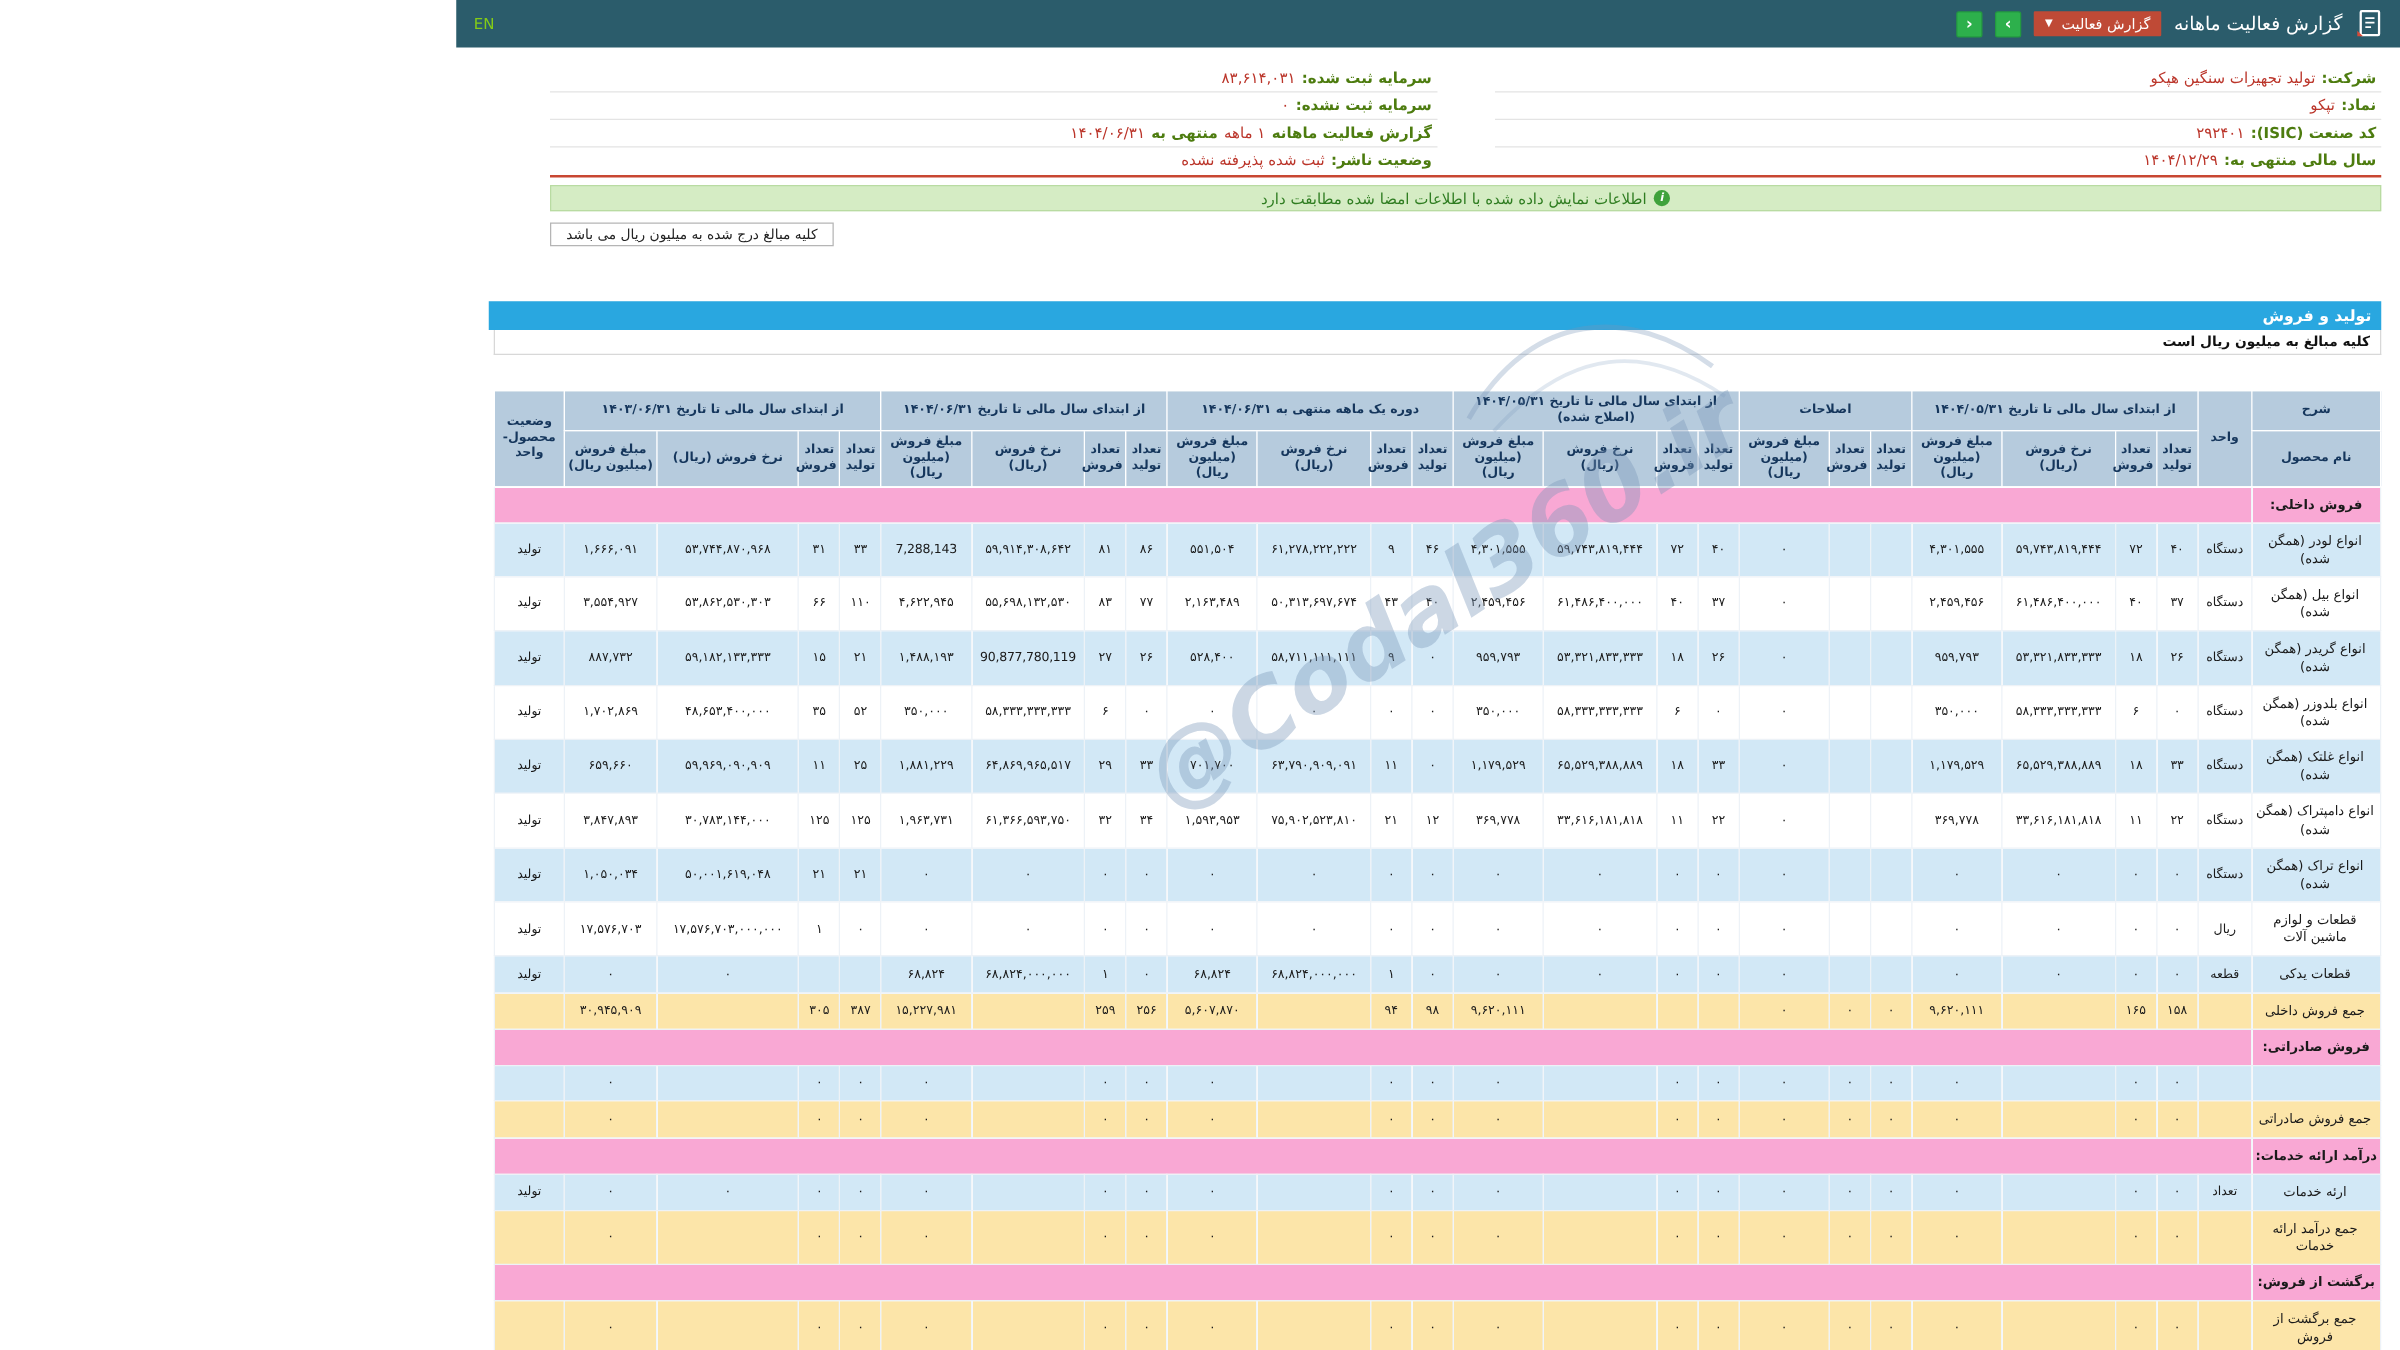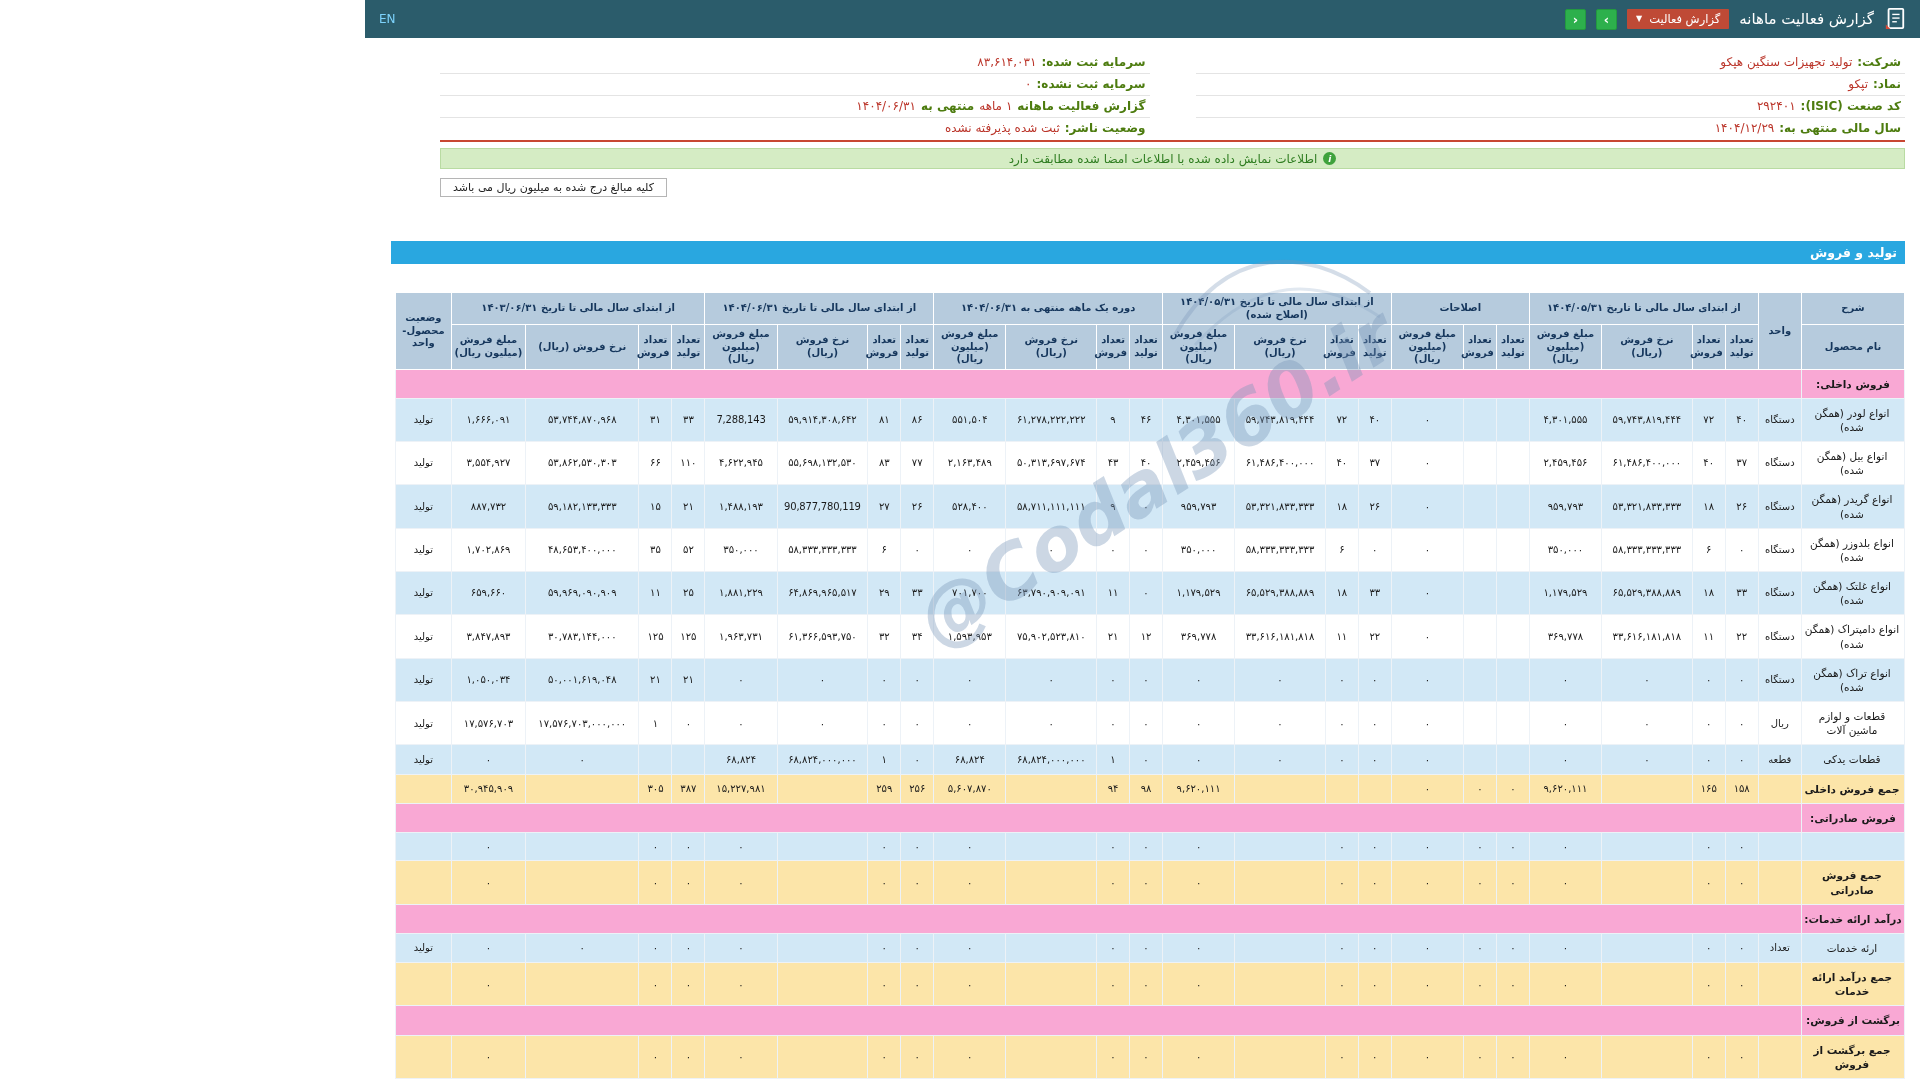--- a/index.html
+++ b/index.html
@@ -21,21 +21,21 @@
     background:#bf4a36; color:#fff; font-size:11.5px; padding:3px 9px;
     display:flex; align-items:center; gap:7px; cursor:pointer; border-radius:1px;
     white-space:nowrap;
   }
   .red-select .caret{ font-size:8px; line-height:1; }
   .nav-btn{
     width:21px; height:21px; background:#2db04c; border:1px solid #239940;
     color:#fff; display:flex; align-items:center; justify-content:center;
     font-size:13px; font-weight:bold; cursor:pointer; border-radius:2px;
   }
-  .lang{ color:#7dd3fc; font-size:12px; margin-right:auto; cursor:pointer;text-align:right; }
+  .lang{ color:#84cc16; font-size:12px; margin-right:auto; cursor:pointer;text-align:right; }
 
   
   .info-wrap{
     margin:14px 15px 0 75px; display:flex; gap:46px;
     border-bottom:2px solid #c84732; padding-bottom:1px;
   }
   .info-col{ flex:1; min-width:0; }
   .info-row{
     display:flex; gap:5px; align-items:baseline;
     border-bottom:1px solid #e4e4e4; padding:3px 4px;
@@ -85,21 +85,21 @@
     vertical-align:middle;
   }
   table.report tbody td{
     border:1px solid #edf2f7; padding:7px 2px; text-align:center;
     color:#1a1a1a; line-height:1.35; letter-spacing:-0.2px; vertical-align:middle;
     overflow:hidden;
   }
   tr.blue  td{ background:#d2e8f6; }
   tr.white td{ background:#ffffff; }
   tr.sum   td{ background:#fce5a9; }
-  tr.sum   td.name{ font-weight:bold; }
+  tr.sum   td.name{ font-weight:normal; }
   tr.section td{ background:#f9a8d4; padding:4px 4px; }
   td.sec-label{ text-align:right; font-weight:bold; color:#111; font-size:10.5px; }
   td.name{ text-align:right; padding-right:4px !important; font-size:10.5px; }
 
   
   .watermark{
     position:absolute; left:560px; top:585px; transform:rotate(-33deg);
     transform-origin:0 50%; font-size:74px; font-weight:bold; font-style:italic;
     color:rgba(120,150,185,0.38); direction:ltr; pointer-events:none; z-index:9;
     white-space:nowrap;
@@ -175,20 +175,21 @@
   <div class="notice">
     <span class="info-icon">i</span>
     <span>اطلاعات نمایش داده شده با اطلاعات امضا شده مطابقت دارد</span>
   </div>
 
   <div class="btn-row">
     <span class="amounts-btn">کلیه مبالغ درج شده به میلیون ریال می باشد</span>
   </div>
 
   <div class="prod-bar">تولید و فروش</div>
+  <div class="amounts-row">کلیه مبالغ به میلیون ریال است</div>
 
   <table class="report">
     <colgroup>
       <col style="width:100px">
         <col style="width:42px">
       <col style="width:32px">
         <col style="width:32px">
         <col style="width:88px">
         <col style="width:70px">
       <col style="width:32px">

